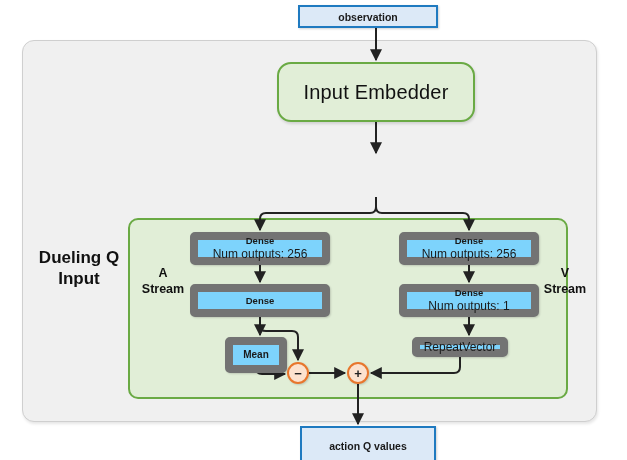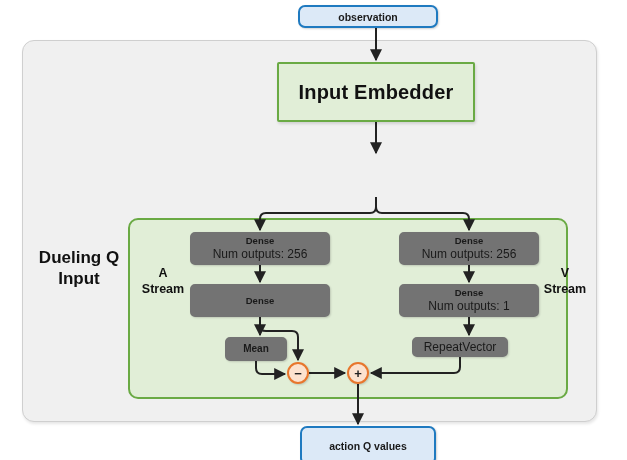--- a/index.html
+++ b/index.html
@@ -17,53 +17,53 @@
   }
 
   
   .inner-panel{
     left:128px;top:218px;width:440px;height:181px;
     background:#e1eed7;border:2px solid #6aaa44;border-radius:10px;
   }
 
   
   .io-box{
-    background:#dce9f7;border:2px solid #1f7ac0;border-radius:7px;
+    background:#dce9f7;border:2px solid #1f7ac0;border-radius:0;
     display:flex;align-items:center;justify-content:center;
     font-size:10.5px;font-weight:700;color:#1a1a1a;
     box-shadow:1px 1px 2px rgba(0,0,0,0.18);
   }
   .io-observation{left:298px;top:5px;width:140px;height:23px;}
   .io-output{left:300px;top:426px;width:136px;height:39px;}
 
   
   .mod-box{
-    background:#e1eed7;border:2px solid #6aaa44;border-radius:2px;
+    background:#e1eed7;border:2px solid #6aaa44;border-radius:14px;
     display:flex;align-items:center;justify-content:center;
-    font-size:20px;font-weight:700;color:#111;letter-spacing:.2px;
+    font-size:20px;font-weight:400;color:#111;letter-spacing:.2px;
     box-shadow:1px 2px 3px rgba(0,0,0,0.13);
   }
   .mod-embedder{left:277px;top:62px;width:198px;height:60px;}
   .mod-middleware{left:277px;top:155px;width:198px;height:42px;}
 
   
   .layer-box{
-    background:#737373;border:8px solid #737373;border-radius:5px;
+    background:#7dd3fc;border:8px solid #737373;border-radius:5px;
     display:flex;flex-direction:column;align-items:center;justify-content:center;
     color:#1a1a1a;box-shadow:1px 1px 2px rgba(0,0,0,0.15);
   }
   .layer-title{font-size:9.5px;font-weight:700;line-height:1.25;}
   .layer-sub{font-size:12px;font-weight:400;line-height:1.25;}
 
   .a-dense1{left:190px;top:232px;width:140px;height:33px;}
   .a-dense2{left:190px;top:284px;width:140px;height:33px;}
   .v-dense1{left:399px;top:232px;width:140px;height:33px;}
   .v-dense2{left:399px;top:284px;width:140px;height:33px;}
 
-  .mean-box{left:225px;top:337px;width:62px;height:24px;}
+  .mean-box{left:225px;top:337px;width:62px;height:36px;}
   .mean-box .layer-title{font-size:10px;}
   .repeat-box{left:412px;top:337px;width:96px;height:20px;}
   .repeat-box .layer-title{font-size:12px;font-weight:400;}
 
   
   .op-circle{
     width:22px;height:22px;border-radius:50%;
     background:#fce2cf;border:2px solid #e8762c;
     display:flex;align-items:center;justify-content:center;
     font-size:13px;font-weight:700;color:#222;line-height:1;

